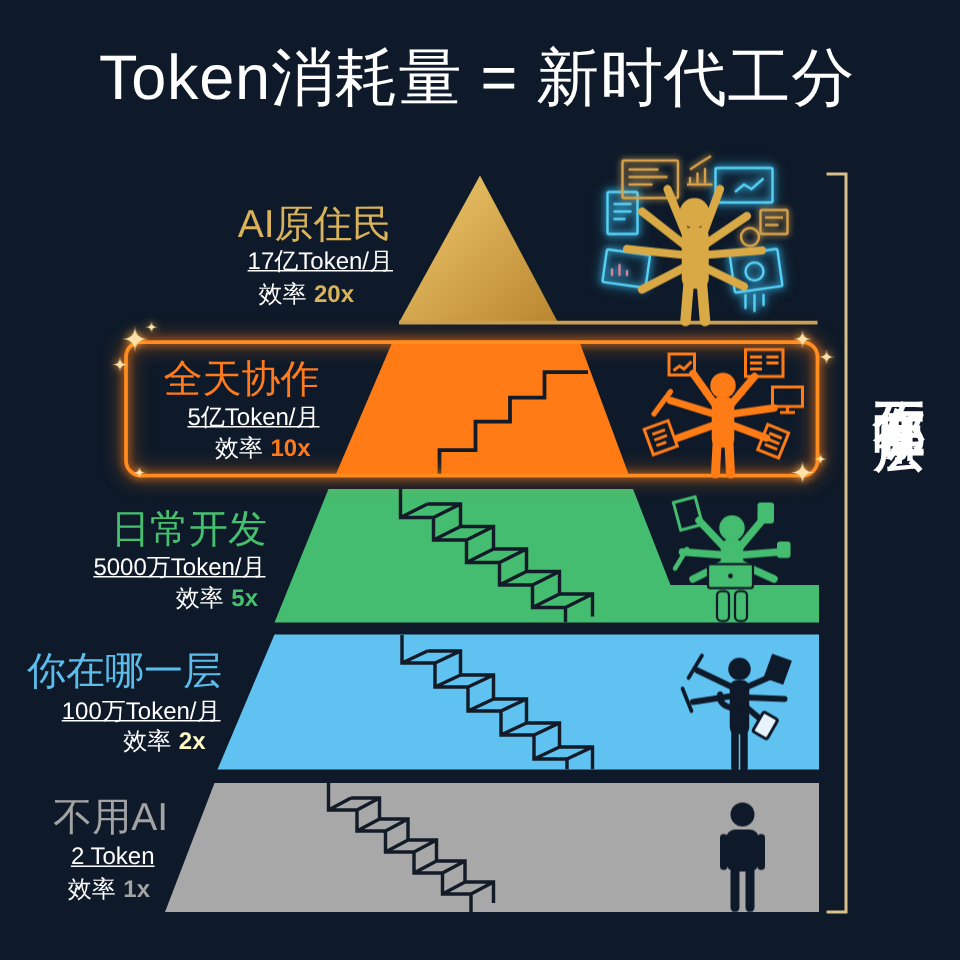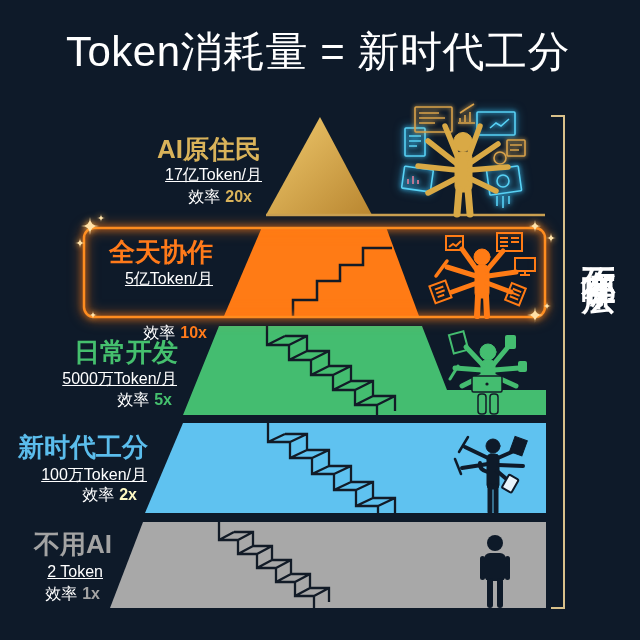--- a/index.html
+++ b/index.html
@@ -10,21 +10,21 @@
       position: relative;
     }
     #canvas { position: absolute; left: 0; top: 0; }
     .title {
       position: absolute; left: 0; top: 27px; width: 636px;
       text-align: center; color: #ffffff;
       font-size: 42px; font-weight: normal; line-height: 50px;
       letter-spacing: 0.5px; white-space: nowrap;
     }
     .lbl { position: absolute; white-space: nowrap; text-align: right; }
-    .name { font-size: 26px; line-height: 30px; font-weight: bold; }
+    .name { font-size: 26px; line-height: 30px; font-weight: normal; }
     .usage { font-size: 16px; line-height: 20px; color: #ffffff; text-decoration: underline; }
     .eff { font-size: 16px; line-height: 20px; color: #ffffff; }
     .eff .val { font-weight: bold; margin-left: 5px; }
     .side-q {
       position: absolute; left: 579px; top: 240px; width: 40px;
       writing-mode: vertical-rl; text-orientation: upright;
       color: #ffffff; font-size: 34px; font-weight: bold;
       letter-spacing: 4px; line-height: 40px;
     }
     .glow-cyan { filter: drop-shadow(0 0 2px #3cc8ff) drop-shadow(0 0 4px rgba(60,200,255,0.6)); }
@@ -202,37 +202,37 @@
     <rect x="497" y="578" width="6" height="30" rx="3"></rect>
   </g>
 
   <polyline points="551,116 564,116 564,608 551,608" fill="none" stroke="#d8c08a" stroke-width="2"></polyline>
 </svg>
 
 <div class="title">Token消耗量 = 新时代工分</div>
 
 <div class="lbl name" style="right: 379px; top: 134px; color: rgb(217, 179, 90);">AI原住民</div>
 <div class="lbl usage" style="right:378px; top:165px;">17亿Token/月</div>
-<div class="lbl eff" style="right:388px; top:187px;">
+<div class="lbl eff" style="right:404px; top:187px;">
   <span>效率</span><span class="val" style="color: rgb(217, 179, 90);">20x</span>
 </div>
 
 <div class="lbl name" style="right: 427px; top: 237px; color: rgb(255, 122, 26);">全天协作</div>
 <div class="lbl usage" style="right:427px; top:269px;">5亿Token/月</div>
-<div class="lbl eff" style="right:433px; top:290px;margin-top:33px;">
+<div class="lbl eff" style="right:433px; top:290px;">
   <span>效率</span><span class="val" style="color: rgb(255, 122, 26);">10x</span>
 </div>
 
 <div class="lbl name" style="right: 462px; top: 337px; color: rgb(69, 192, 110);">日常开发</div>
 <div class="lbl usage" style="right:463px; top:369px;">5000万Token/月</div>
 <div class="lbl eff" style="right:468px; top:390px;">
   <span>效率</span><span class="val" style="color: rgb(69, 192, 110);">5x</span>
 </div>
 
-<div class="lbl name" style="right: 492px; top: 432px; color: rgb(91, 189, 236);">新时代工分</div>
+<div class="lbl name" style="right: 492px; top: 432px; color: rgb(91, 189, 236);">你在哪一层</div>
 <div class="lbl usage" style="right:493px; top:465px;">100万Token/月</div>
 <div class="lbl eff" style="right:503px; top:485px;">
   <span>效率</span><span class="val" style="color: #fef9c3; margin-top: 44px;">2x</span>
 </div>
 
 <div class="lbl name" style="right: 528px; top: 529px; color: rgb(163, 163, 163);">不用AI</div>
 <div class="lbl usage" style="right:537px; top:562px;">2 Token</div>
 <div class="lbl eff" style="right:540px; top:584px;">
   <span>效率</span><span class="val" style="color: rgb(163, 163, 163);">1x</span>
 </div>

